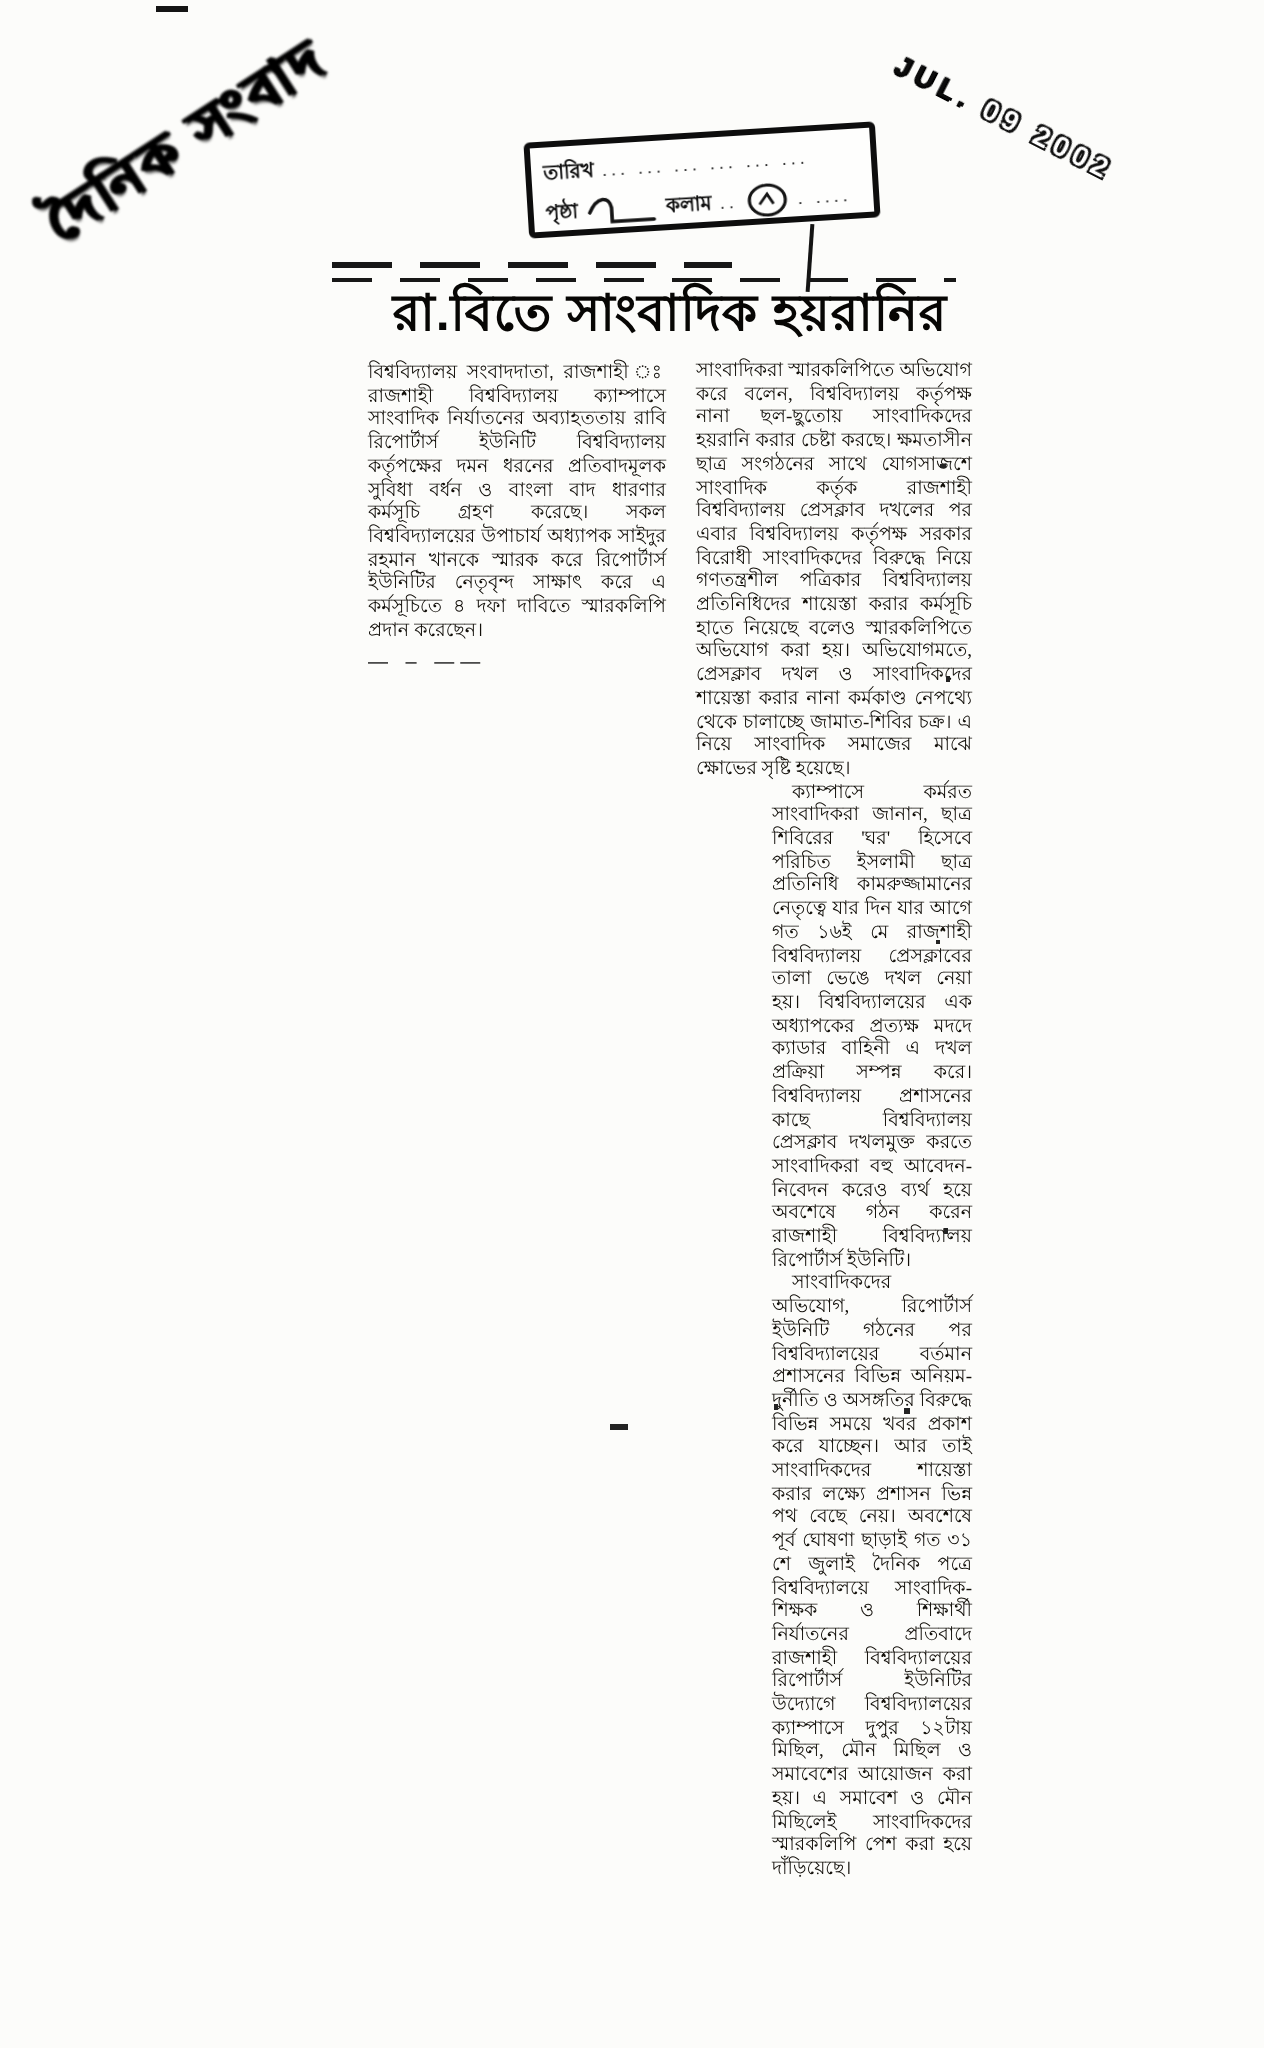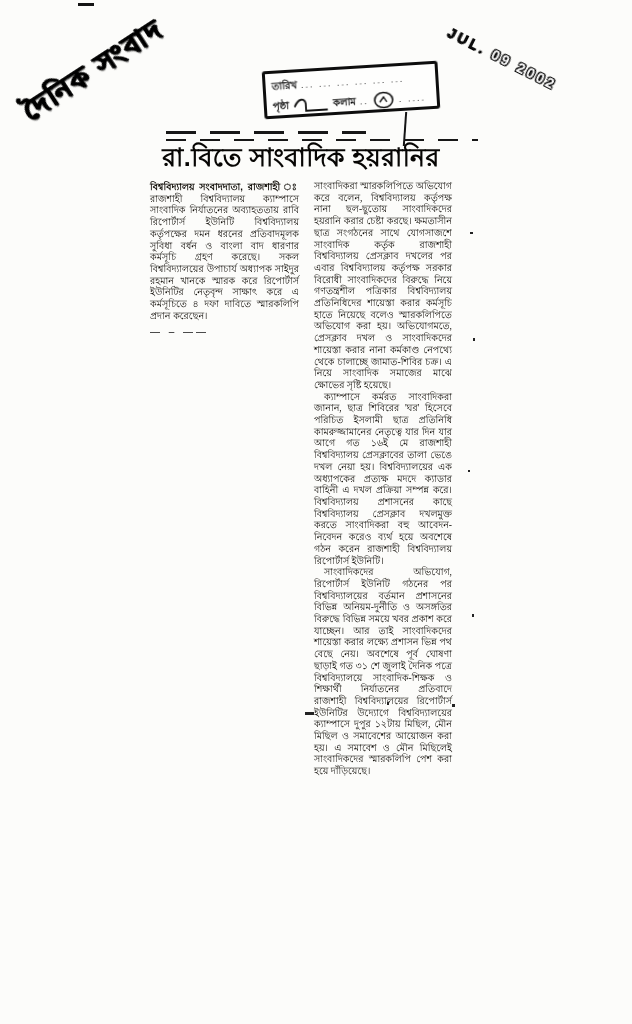--- a/index.html
+++ b/index.html
@@ -50,31 +50,31 @@
   
   .pen-line { position:absolute; left:404px; top:112px; width:2px; height:34px; background:#141414; transform:rotate(4deg); }
 
   
   .rule-a { position:absolute; left:166px; top:131px; width:200px; height:3px;
             background:repeating-linear-gradient(90deg,#171717 0 30px, transparent 30px 44px); }
   .rule-b { position:absolute; left:166px; top:139px; width:312px; height:2px;
             background:repeating-linear-gradient(90deg,#171717 0 20px, transparent 20px 34px); }
 
   
-  .clipping { position:absolute; left:150px; top:142px; width:302px; filter:contrast(1.05); }
+  .clipping { position:absolute; left:184px; top:142px; width:302px; filter:contrast(1.05); }
   .headline {
     margin:0 0 9px; text-align:center; font-weight:bold;
     font-size:25px; line-height:30px; letter-spacing:.5px; color:#0d0c0a;
   }
   .cols { display:flex; gap:15px; }
   .col-left { width:149px; }
   .col-right { width:138px;font-family:Liberation Serif, serif; }
   .body-p { margin:0; font-size:9.5px; line-height:11.7px; text-align:justify; color:#17140f; }
-  .body-p + .body-p { text-indent:10px; }
-  .dateline { font-weight:bold; }
+  .body-p + .body-p { text-indent:10px;margin-left:38px; }
+  .dateline { font-weight:normal; }
   .end-rule { margin-top:5px; font-size:10px; letter-spacing:3px; color:#101010; }
 
   
   .speck { position:absolute; background:#232323; }
   .s1 { left:470px; top:232px; width:3px; height:2px; }
   .s2 { left:473px; top:338px; width:2px; height:3px; }
   .s3 { left:468px; top:470px; width:2px; height:2px; }
   .s4 { left:472px; top:614px; width:2px; height:3px; }
   .s5 { left:305px; top:712px; width:9px; height:3px; }
   .s6 { left:387px; top:702px; width:2px; height:3px; }

